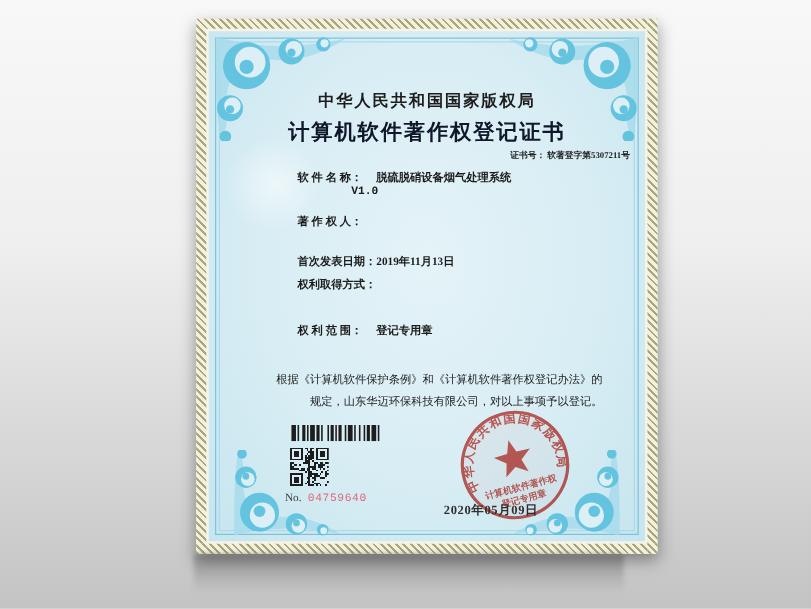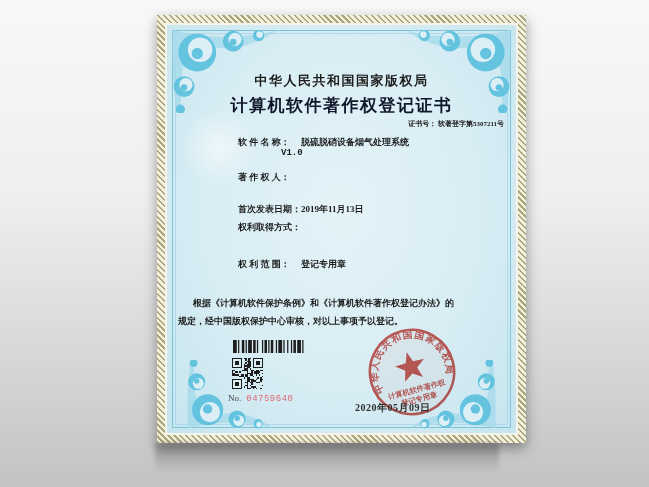--- a/index.html
+++ b/index.html
@@ -41,21 +41,21 @@
     position:absolute;top:79px;left:0;width:100%;text-align:center;
     font-size:17px;font-weight:bold;letter-spacing:1.5px;color:#0f172a;
   }
   .certno{
     position:absolute;top:104px;right:22px;font-size:7px;color:#222;font-weight:bold;
   }
   .row{position:absolute;left:61px;right:18px;display:flex;font-size:9px;font-weight:bold;color:#1c1c1c;}
   .row .lbl{width:63px;flex:none;margin-left:20px;}
   .row .val{flex:1;}
   .version-line{position:absolute;left:124px;top:133px;font-size:9px;font-weight:bold;color:#1c1c1c;font-family:Liberation Mono, monospace;}
-  .statement{position:absolute;left:21px;top:279px;width:304px;font-size:9px;font-weight:bold;color:#1c1c1c;line-height:18px;}
+  .statement{position:absolute;left:21px;top:279px;width:304px;font-size:9px;font-weight:normal;color:#1c1c1c;line-height:18px;text-align:right;}
   .statement .l1{text-indent:15px;}
   .barcode{position:absolute;left:76px;top:325px;width:73px;height:13px;}
   .qrcode{position:absolute;left:75px;top:343px;width:31px;height:31px;}
   .serial{position:absolute;left:71px;top:378px;font-size:9px;color:#3c3c3c;}
   .serial .num{font-family:"Liberation Mono","DejaVu Sans Mono",monospace;color:#e06a75;letter-spacing:.5px;margin-left:5px;text-align:center;}
   .seal{position:absolute;left:209px;top:311px;width:92px;height:92px;opacity:.88;mix-blend-mode:multiply;}
   .issue-date{position:absolute;left:198px;top:386px;font-size:10px;font-weight:bold;color:#2f2f2f;letter-spacing:.5px;z-index:3;}
   .watermark{position:absolute;left:22px;top:95px;width:80px;height:75px;border-radius:50%;
     background:radial-gradient(circle,rgba(255,255,255,.55) 0%,rgba(255,255,255,0) 70%);}
 </style>
@@ -132,21 +132,21 @@
   <div class="row" style="top:206px">
     <span class="lbl">权利取得方式：</span>
   </div>
   <div class="row" style="top:243px">
     <span class="lbl">权 利 范 围：</span>
     <span class="val">登记专用章</span>
   </div>
 
   <div class="statement">
     <div class="l1">根据《计算机软件保护条例》和《计算机软件著作权登记办法》的</div>
-    <div class="l2">规定，经中国版权保护中心审核，对以上事项予以登记。</div>
+    <div class="l2">规定，山东华迈环保科技有限公司，对以上事项予以登记。</div>
   </div>
 
   <svg class="barcode" viewBox="0 0 73 13" preserveAspectRatio="none">
       <rect x="0.00" y="0" width="3.78" height="13" fill="#1d1d1d"></rect>
       <rect x="5.03" y="0" width="1.26" height="13" fill="#1d1d1d"></rect>
       <rect x="8.81" y="0" width="2.52" height="13" fill="#1d1d1d"></rect>
       <rect x="12.59" y="0" width="1.26" height="13" fill="#1d1d1d"></rect>
       <rect x="15.10" y="0" width="3.78" height="13" fill="#1d1d1d"></rect>
       <rect x="20.14" y="0" width="2.52" height="13" fill="#1d1d1d"></rect>
       <rect x="23.91" y="0" width="1.26" height="13" fill="#1d1d1d"></rect>

